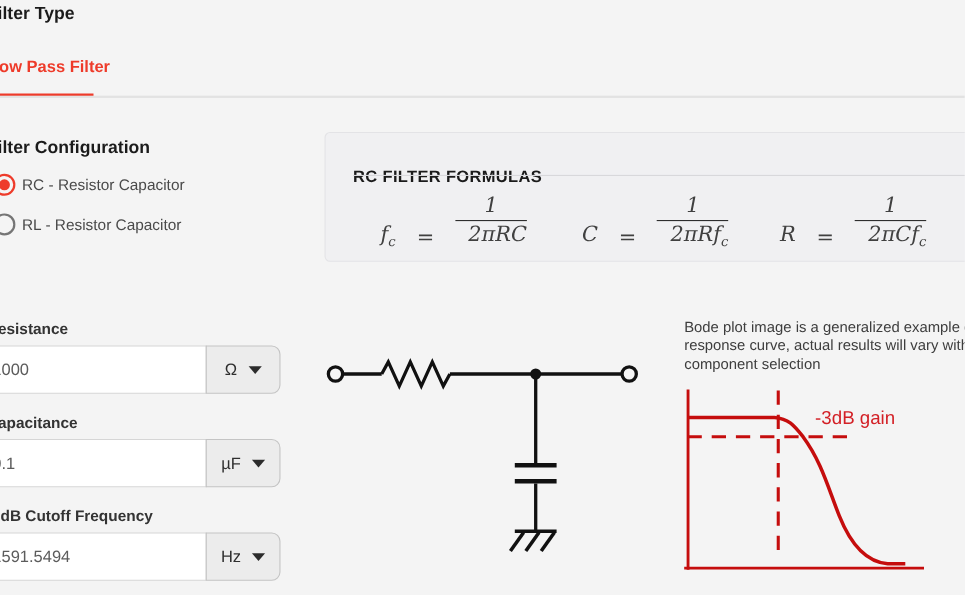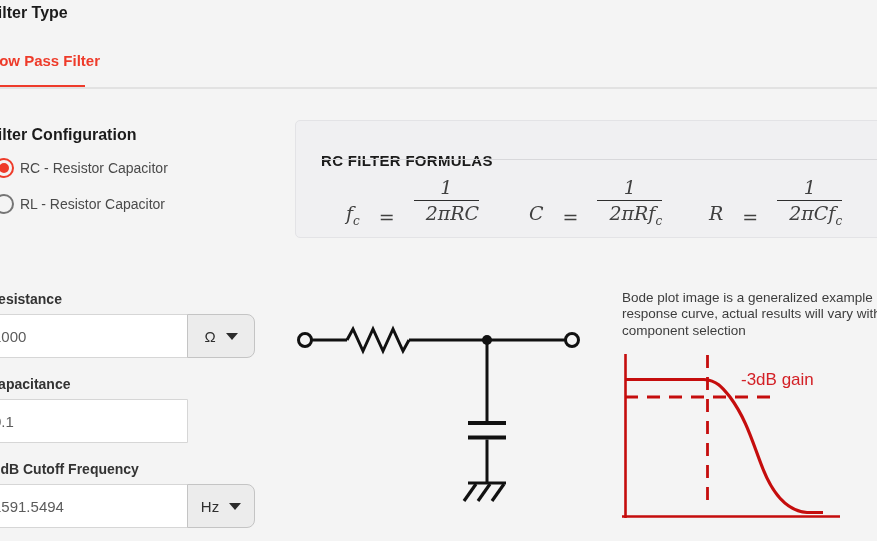--- a/index.html
+++ b/index.html
@@ -80,20 +80,24 @@
     <input class="num-input" type="text" value="1000" style="">
     <div class="unit-box">
       <span class="unit-text">Ω</span>
       <span class="chevron"></span>
     </div>
   </div>
 
   <div class="field-label" style="top:376px;">Capacitance</div>
   <div class="input-row" style="top:399px;">
     <input class="num-input" type="text" value="0.1" style="">
+    <div class="unit-box">
+      <span class="unit-text">µF</span>
+      <span class="chevron"></span>
+    </div>
   </div>
 
   <div class="field-label" style="top:461px;">-3dB Cutoff Frequency</div>
   <div class="input-row" style="top:484px;">
     <input class="num-input" type="text" value="1591.5494" style="">
     <div class="unit-box">
       <span class="unit-text">Hz</span>
       <span class="chevron"></span>
     </div>
   </div>

